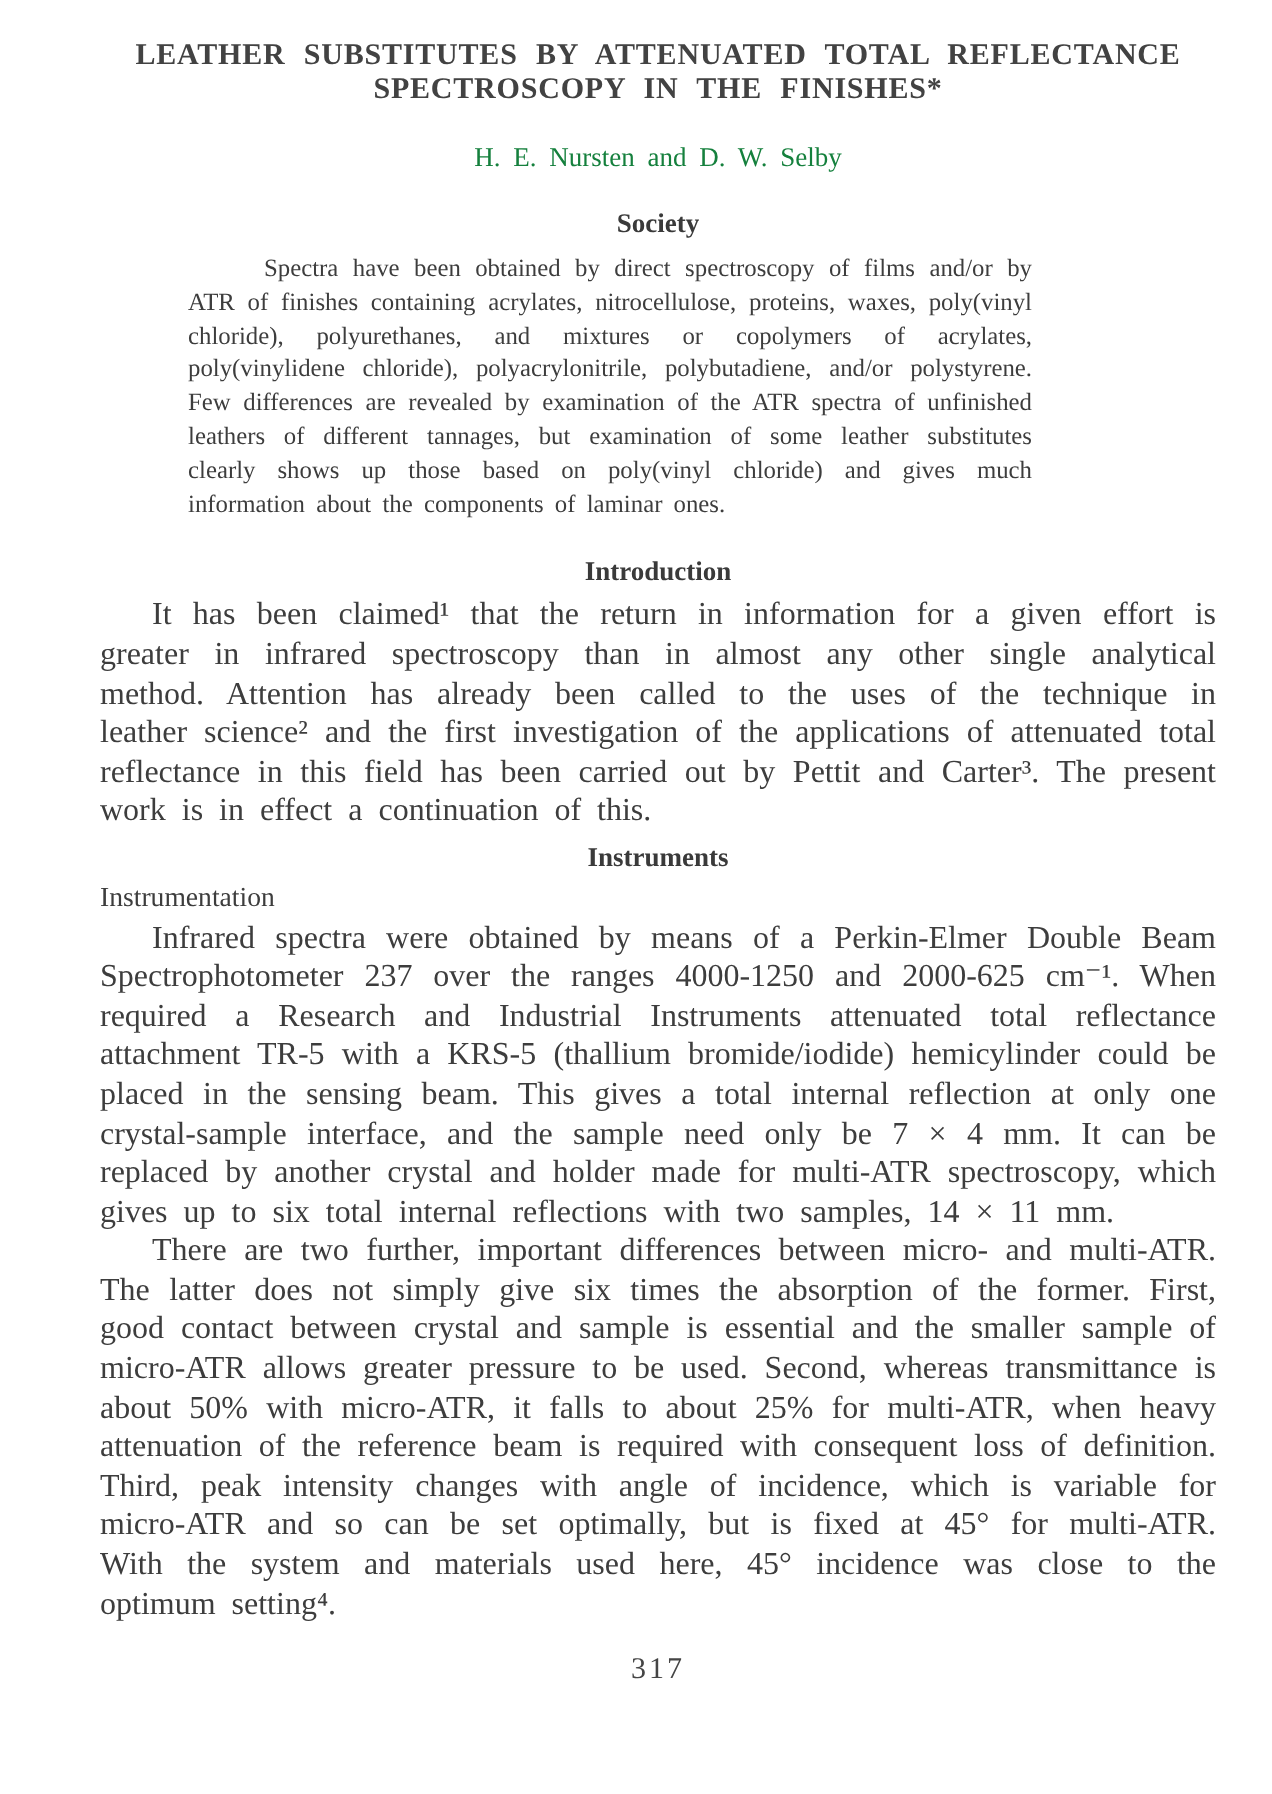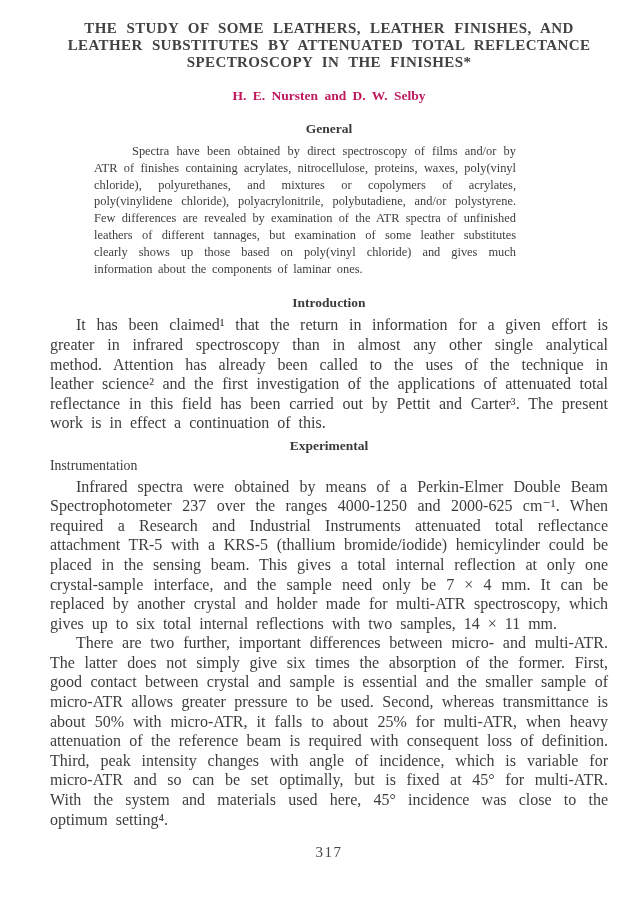--- a/index.html
+++ b/index.html
@@ -23,25 +23,25 @@
     font-weight: bold;
     font-size: 15px;
     line-height: 17px;
     letter-spacing: 0.4px;
     word-spacing: 5px;
     color: #424242;
     margin-bottom: 17px;
   }
   .authors {
     text-align: center;
-    font-weight: bold;
+    font-weight: normal;
     font-size: 13.5px;
     word-spacing: 3px;
     margin-bottom: 17px;
-    color: #be185d;
+    color: #15803d;
   }
   .section-heading {
     text-align: center;
     font-weight: bold;
     font-size: 13.5px;
     color: #3a3a3a;
     margin: 0 0 6px 0;
   }
   .summary-body {
     margin: 0 92px 8px 44px;
@@ -81,34 +81,33 @@
     margin-top: 15px;
     color: #454545;
   }
 </style>
 </head>
 <body>
 
 <div class="page">
 
   <div class="title-block">
-    <div>THE STUDY OF SOME LEATHERS, LEATHER FINISHES, AND</div>
     <div>LEATHER SUBSTITUTES BY ATTENUATED TOTAL REFLECTANCE</div>
     <div>SPECTROSCOPY IN THE FINISHES*</div>
   </div>
 
   <div class="authors">H. E. Nursten and D. W. Selby</div>
 
-  <div class="section-heading">General</div>
+  <div class="section-heading">Society</div>
   <p class="summary-body">Spectra have been obtained by direct spectroscopy of films and/or by ATR of finishes containing acrylates, nitrocellulose, proteins, waxes, poly(vinyl chloride), polyurethanes, and mixtures or copolymers of acrylates, poly(vinylidene chloride), polyacrylonitrile, polybutadiene, and/or polystyrene. Few differences are revealed by examination of the ATR spectra of unfinished leathers of different tannages, but examination of some leather substitutes clearly shows up those based on poly(vinyl chloride) and gives much information about the components of laminar ones.</p>
 
   <div class="section-heading intro-heading">Introduction</div>
   <p class="body-para intro-para">It has been claimed¹ that the return in information for a given effort is greater in infrared spectroscopy than in almost any other single analytical method. Attention has already been called to the uses of the technique in leather science² and the first investigation of the applications of attenuated total reflectance in this field has been carried out by Pettit and Carter³. The present work is in effect a continuation of this.</p>
 
-  <div class="section-heading exp-heading">Experimental</div>
+  <div class="section-heading exp-heading">Instruments</div>
   <div class="subheading-italic">Instrumentation</div>
   <p class="body-para">Infrared spectra were obtained by means of a Perkin-Elmer Double Beam Spectrophotometer 237 over the ranges 4000-1250 and 2000-625 cm⁻¹. When required a Research and Industrial Instruments attenuated total reflectance attachment TR-5 with a KRS-5 (thallium bromide/iodide) hemicylinder could be placed in the sensing beam. This gives a total internal reflection at only one crystal-sample interface, and the sample need only be 7 × 4 mm. It can be replaced by another crystal and holder made for multi-ATR spectroscopy, which gives up to six total internal reflections with two samples, 14 × 11 mm.</p>
   <p class="body-para">There are two further, important differences between micro- and multi-ATR. The latter does not simply give six times the absorption of the former. First, good contact between crystal and sample is essential and the smaller sample of micro-ATR allows greater pressure to be used. Second, whereas transmittance is about 50% with micro-ATR, it falls to about 25% for multi-ATR, when heavy attenuation of the reference beam is required with consequent loss of definition. Third, peak intensity changes with angle of incidence, which is variable for micro-ATR and so can be set optimally, but is fixed at 45° for multi-ATR. With the system and materials used here, 45° incidence was close to the optimum setting⁴.</p>
 
 
   <div class="page-number">317</div>
 
 </div>
 
 </body></html>

